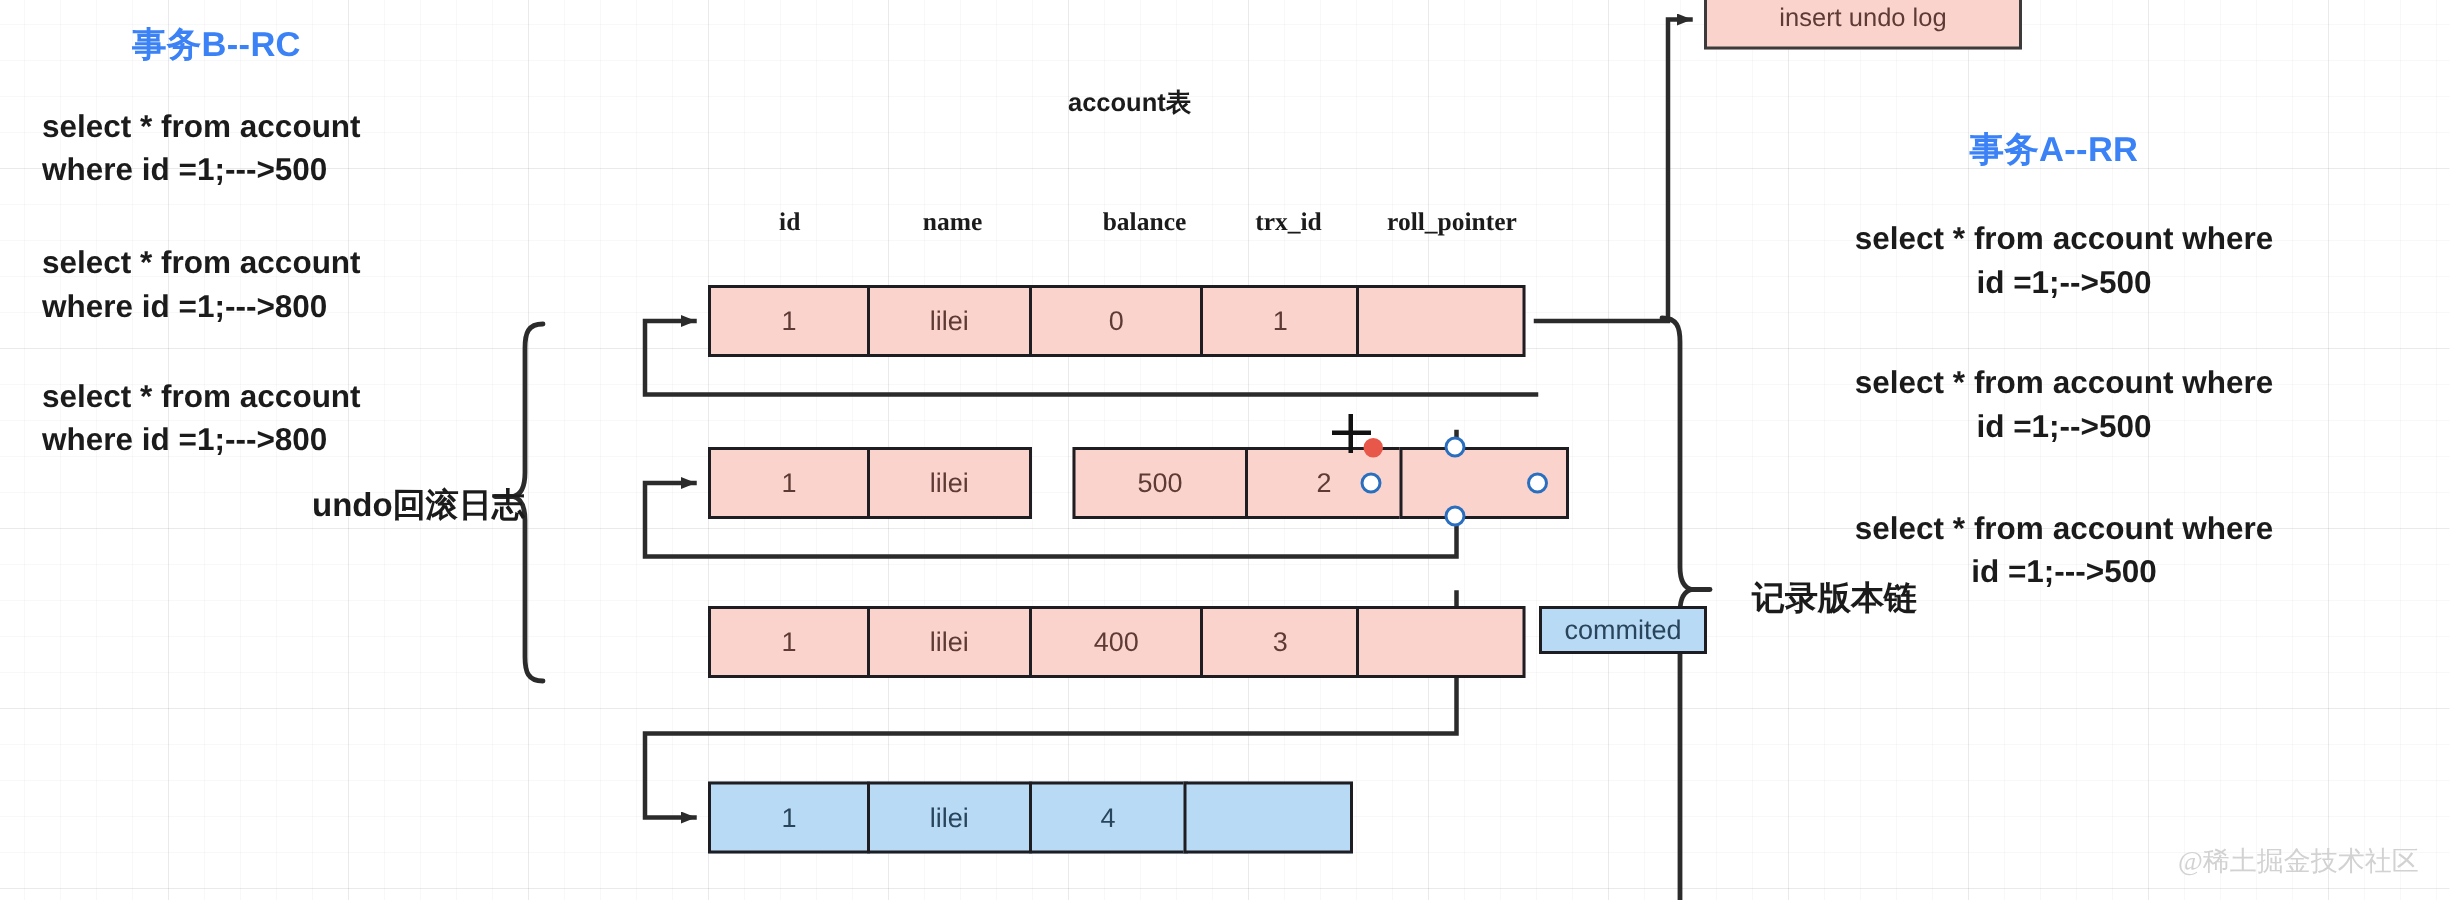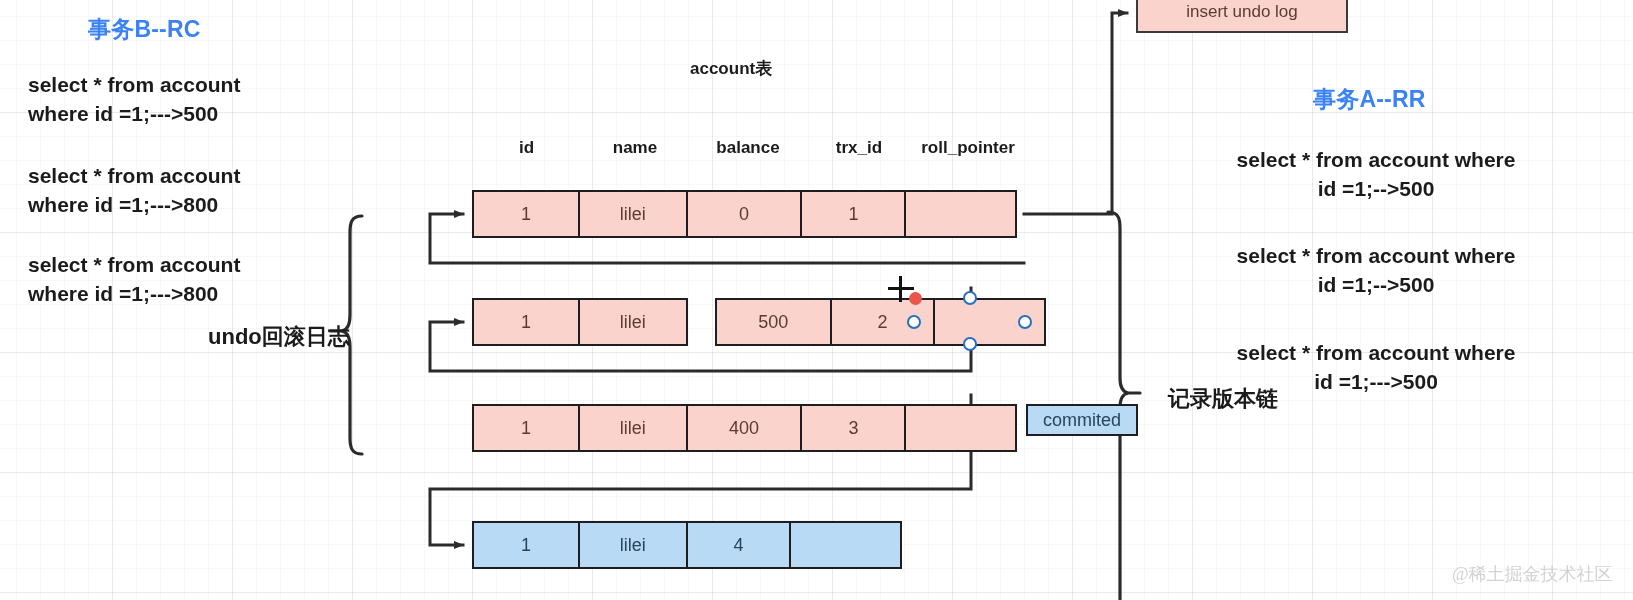--- a/index.html
+++ b/index.html
@@ -31,21 +31,21 @@
   .tx-stmt {
     font-weight:bold; font-size:21px; line-height:29px;
     color:#1b1b1b; white-space:pre-line;
   }
   .tx-stmt.center { text-align:center; }
   .label-sm {
     font-size:22px; font-weight:bold; color:#1b1b1b; white-space:pre;
   }
   .col-head {
     font-size:17px; font-weight:bold; color:#1b1b1b;
-    text-align:center; white-space:pre;
+    text-align:center; white-space:pre;font-family:Liberation Serif, serif;
   }
   .tbl-title { font-size:17px; font-weight:bold; color:#1b1b1b; white-space:pre; }
 
   
   .row { position:absolute; display:flex; }
   .cell {
     border:2.2px solid #1d1d22;
     margin-left:-2.2px;
     display:flex; align-items:center; justify-content:center;
     font-size:18px;
@@ -142,25 +142,25 @@
 
 <div class="abs tx-stmt center" style="left:1205px; top:145px; width:342px;">select * from account where
 id =1;--&gt;500</div>
 <div class="abs tx-stmt center" style="left:1205px; top:241px; width:342px;">select * from account where
 id =1;--&gt;500</div>
 <div class="abs tx-stmt center" style="left:1205px; top:338px; width:342px;">select * from account where
 id =1;---&gt;500</div>
 
 <div class="abs label-sm" style="left:1168px; top:384px;">记录版本链</div>
 
-<div class="abs tbl-title" style="left:690px; top:57px;">account表</div>
+<div class="abs tbl-title" style="left:712px; top:57px;">account表</div>
 
 <div class="abs col-head" style="left:473px; top:138px; width:107px;">id</div>
 <div class="abs col-head" style="left:580px; top:138px; width:110px;">name</div>
-<div class="abs col-head" style="left:690px; top:138px; width:116px;">balance</div>
+<div class="abs col-head" style="left:705px; top:138px; width:116px;">balance</div>
 <div class="abs col-head" style="left:806px; top:138px; width:106px;">trx_id</div>
 <div class="abs col-head" style="left:912px; top:138px; width:112px;">roll_pointer</div>
 
 <div class="row pink" style="left:472px; top:190px; height:48px;">
   <div class="cell" style="width:108px;">1</div>
   <div class="cell" style="width:110px;">lilei</div>
   <div class="cell" style="width:117px;">0</div>
   <div class="cell" style="width:106px;">1</div>
   <div class="cell" style="width:113px;"></div>
 </div>

